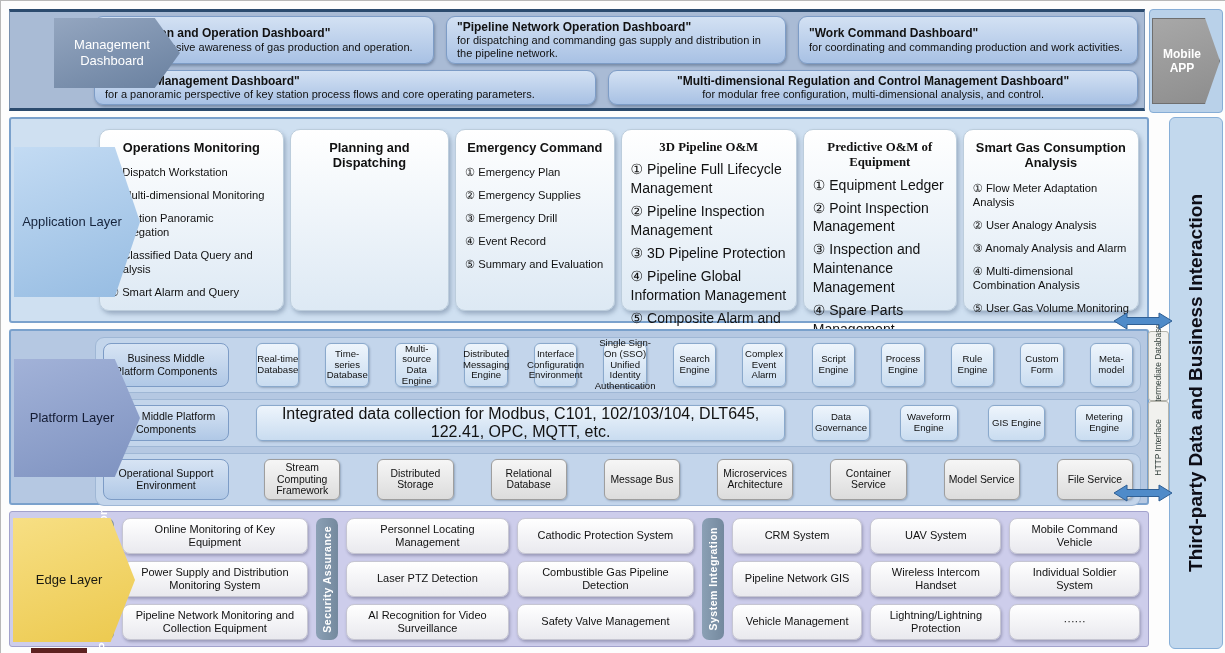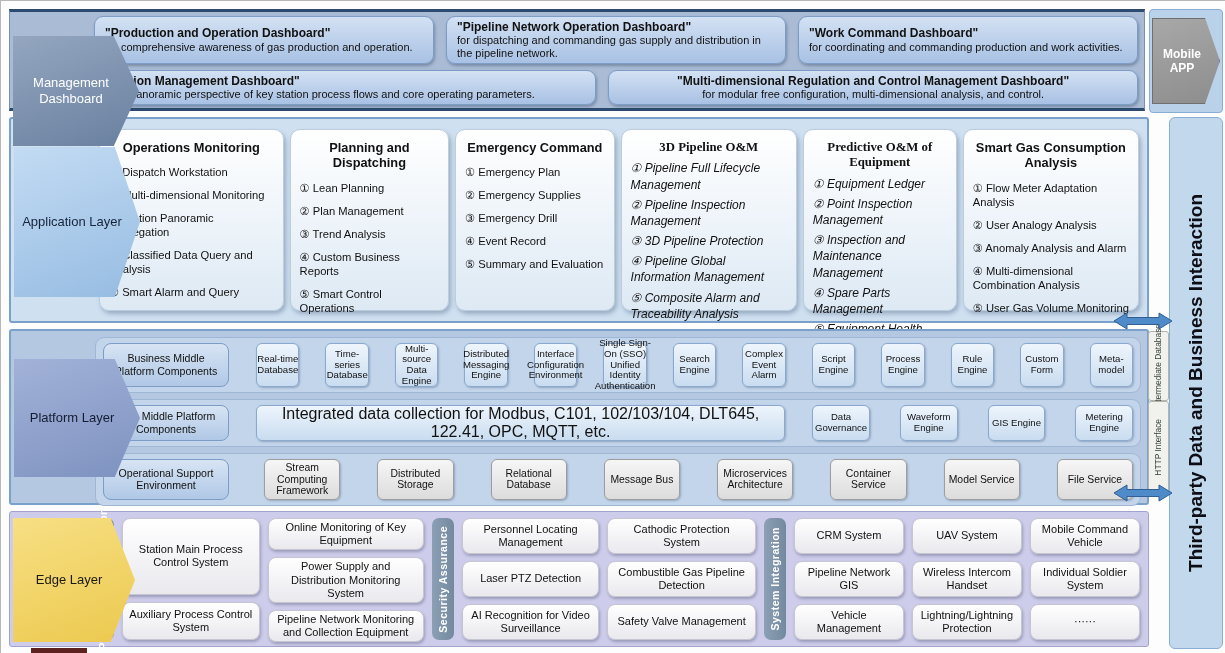--- a/index.html
+++ b/index.html
@@ -2,21 +2,21 @@
 <html><head>
 <meta charset="utf-8">
 <style>
   html,body{margin:0;padding:0;background:#fff;font-family:"Liberation Sans",sans-serif;color:#111;}
   .stage{position:relative;width:1225px;height:653px;background:#fdfdfd;border:1px solid #b8b8b8;overflow:hidden;}
 
   
   .pent{position:absolute;left:3px;display:flex;align-items:center;justify-content:center;
         text-align:center;clip-path:polygon(0 0,80% 0,100% 50%,80% 100%,0 100%);
         padding:0 16px 0 6px;z-index:5;font-size:13px;line-height:1.25;}
-  .mgmt-p{width:104px;height:110px;top:24px;background:linear-gradient(160deg,#94a6c0,#69809f);color:#fff;}
+  .mgmt-p{width:104px;height:70px;top:6px;background:linear-gradient(160deg,#94a6c0,#69809f);color:#fff;margin-left:41px;}
   .app-p{width:104px;height:150px;top:28px;background:linear-gradient(160deg,#c3dbf3,#96bce2);color:#16243c;}
   .plat-p{width:104px;height:118px;top:28px;background:linear-gradient(160deg,#a2b2d8,#7e92c0);color:#141c34;}
   .edge-p{width:100px;height:124px;top:6px;background:linear-gradient(160deg,#f7df84,#ecc94e);color:#1a1a12;}
 
   
   .band{position:absolute;left:8px;box-sizing:border-box;}
   .band.mgmt{top:8px;width:1136px;height:102px;background:#a9bbd5;border-top:3px solid #2c4b6e;
              border-bottom:3px solid #2c4b6e;border-left:1px solid #7890ae;border-right:1px solid #7890ae;}
   .band.app{top:116px;width:1140px;height:206px;background:#cfe0f1;border:2px solid #7aa1cc;border-radius:3px;}
   .band.plat{top:328px;width:1140px;height:176px;background:#b5c8e2;border:2px solid #7aa1cc;border-radius:3px;}
@@ -39,21 +39,21 @@
         clip-path:polygon(0 0,78% 0,100% 50%,78% 100%,0 100%);display:flex;align-items:center;justify-content:center;
         color:#fff;font-weight:bold;font-size:12px;text-align:center;line-height:1.2;padding-right:8px;}
 
   
   .app-cards{position:absolute;left:88px;top:10px;right:8px;bottom:10px;display:flex;gap:6px;}
   .card{background:linear-gradient(180deg,#ffffff,#dde9f4);border:1px solid #bccddc;border-radius:10px;
         box-shadow:2px 3px 4px rgba(90,110,140,.45);padding:8px 9px 4px;display:flex;flex-direction:column;box-sizing:border-box;}
   .card .ct{font-weight:bold;font-size:12.8px;text-align:center;margin:2px 0 10px;line-height:1.2;}
   .app-item{font-size:11.2px;line-height:1.25;margin-bottom:9px;}
   .card.dense .ct{margin-bottom:5px;font-family:Liberation Serif, serif;}
-  .card.dense .app-item{font-size:12px;margin-bottom:4px;line-height:1.35;font-style:italic;}
+  .card.dense .app-item{font-size:14px;margin-bottom:4px;line-height:1.35;}
   .c1{flex:1.18}.c2{flex:1.0}.c3{flex:1.0}.c4{flex:1.12}.c5{flex:0.96}.c6{flex:1.12}
 
   
   .plat-rows{position:absolute;left:84px;top:6px;right:6px;bottom:6px;display:flex;flex-direction:column;gap:6px;}
   .prow{background:#c3d5eb;border:1px solid #9fb7d5;border-radius:9px;display:flex;align-items:stretch;
         gap:7px;padding:5px 7px;box-sizing:border-box;}
   .prow1{height:56px;}.prow2{height:48px;}.prow3{height:56px;}
   .hbox{flex:0 0 126px;background:linear-gradient(180deg,#d7e4f4,#b0c8e6);border:1px solid #7d9cc6;border-radius:8px;
         display:flex;align-items:center;justify-content:center;text-align:center;font-size:10.6px;line-height:1.2;padding:2px 4px;box-sizing:border-box;}
   .pbox{flex:1;min-width:0;background:linear-gradient(180deg,#eef5fc,#c9dcf0);border:1px solid #8aa9cc;border-radius:6px;
@@ -144,27 +144,20 @@
         <div>
             <div class="app-item">① Dispatch Workstation</div>
             <div class="app-item">② Multi-dimensional Monitoring</div>
             <div class="app-item">③ Station Panoramic Aggregation</div>
             <div class="app-item">④ Classified Data Query and Analysis</div>
             <div class="app-item">⑤ Smart Alarm and Query</div>
           </div>
       </div>
       <div class="card c2">
         <div class="ct">Planning and Dispatching</div>
-        <div>
-            <div class="app-item">① Lean Planning</div>
-            <div class="app-item">② Plan Management</div>
-            <div class="app-item">③ Trend Analysis</div>
-            <div class="app-item">④ Custom Business Reports</div>
-            <div class="app-item">⑤ Smart Control Operations</div>
-          </div>
       </div>
       <div class="card c3">
         <div class="ct">Emergency Command</div>
         <div>
             <div class="app-item">① Emergency Plan</div>
             <div class="app-item">② Emergency Supplies</div>
             <div class="app-item">③ Emergency Drill</div>
             <div class="app-item">④ Event Record</div>
             <div class="app-item">⑤ Summary and Evaluation</div>
           </div>
@@ -255,24 +248,20 @@
   </section>
 
   <section class="band edge">
     <div class="pent edge-p">
       <span>Edge Layer</span>
     </div>
     <div class="edge-content">
       <div class="vbar">
         <span class="vtext">Production and Operation</span>
       </div>
-      <div class="ecol two fa">
-          <div class="ebox">Station Main Process Control System</div>
-          <div class="ebox">Auxiliary Process Control System</div>
-        </div>
       <div class="ecol fb">
           <div class="ebox">Online Monitoring of Key Equipment</div>
           <div class="ebox">Power Supply and Distribution Monitoring System</div>
           <div class="ebox">Pipeline Network Monitoring and Collection Equipment</div>
         </div>
       <div class="vbar">
         <span class="vtext">Security Assurance</span>
       </div>
       <div class="ecol fc">
           <div class="ebox">Personnel Locating Management</div>

